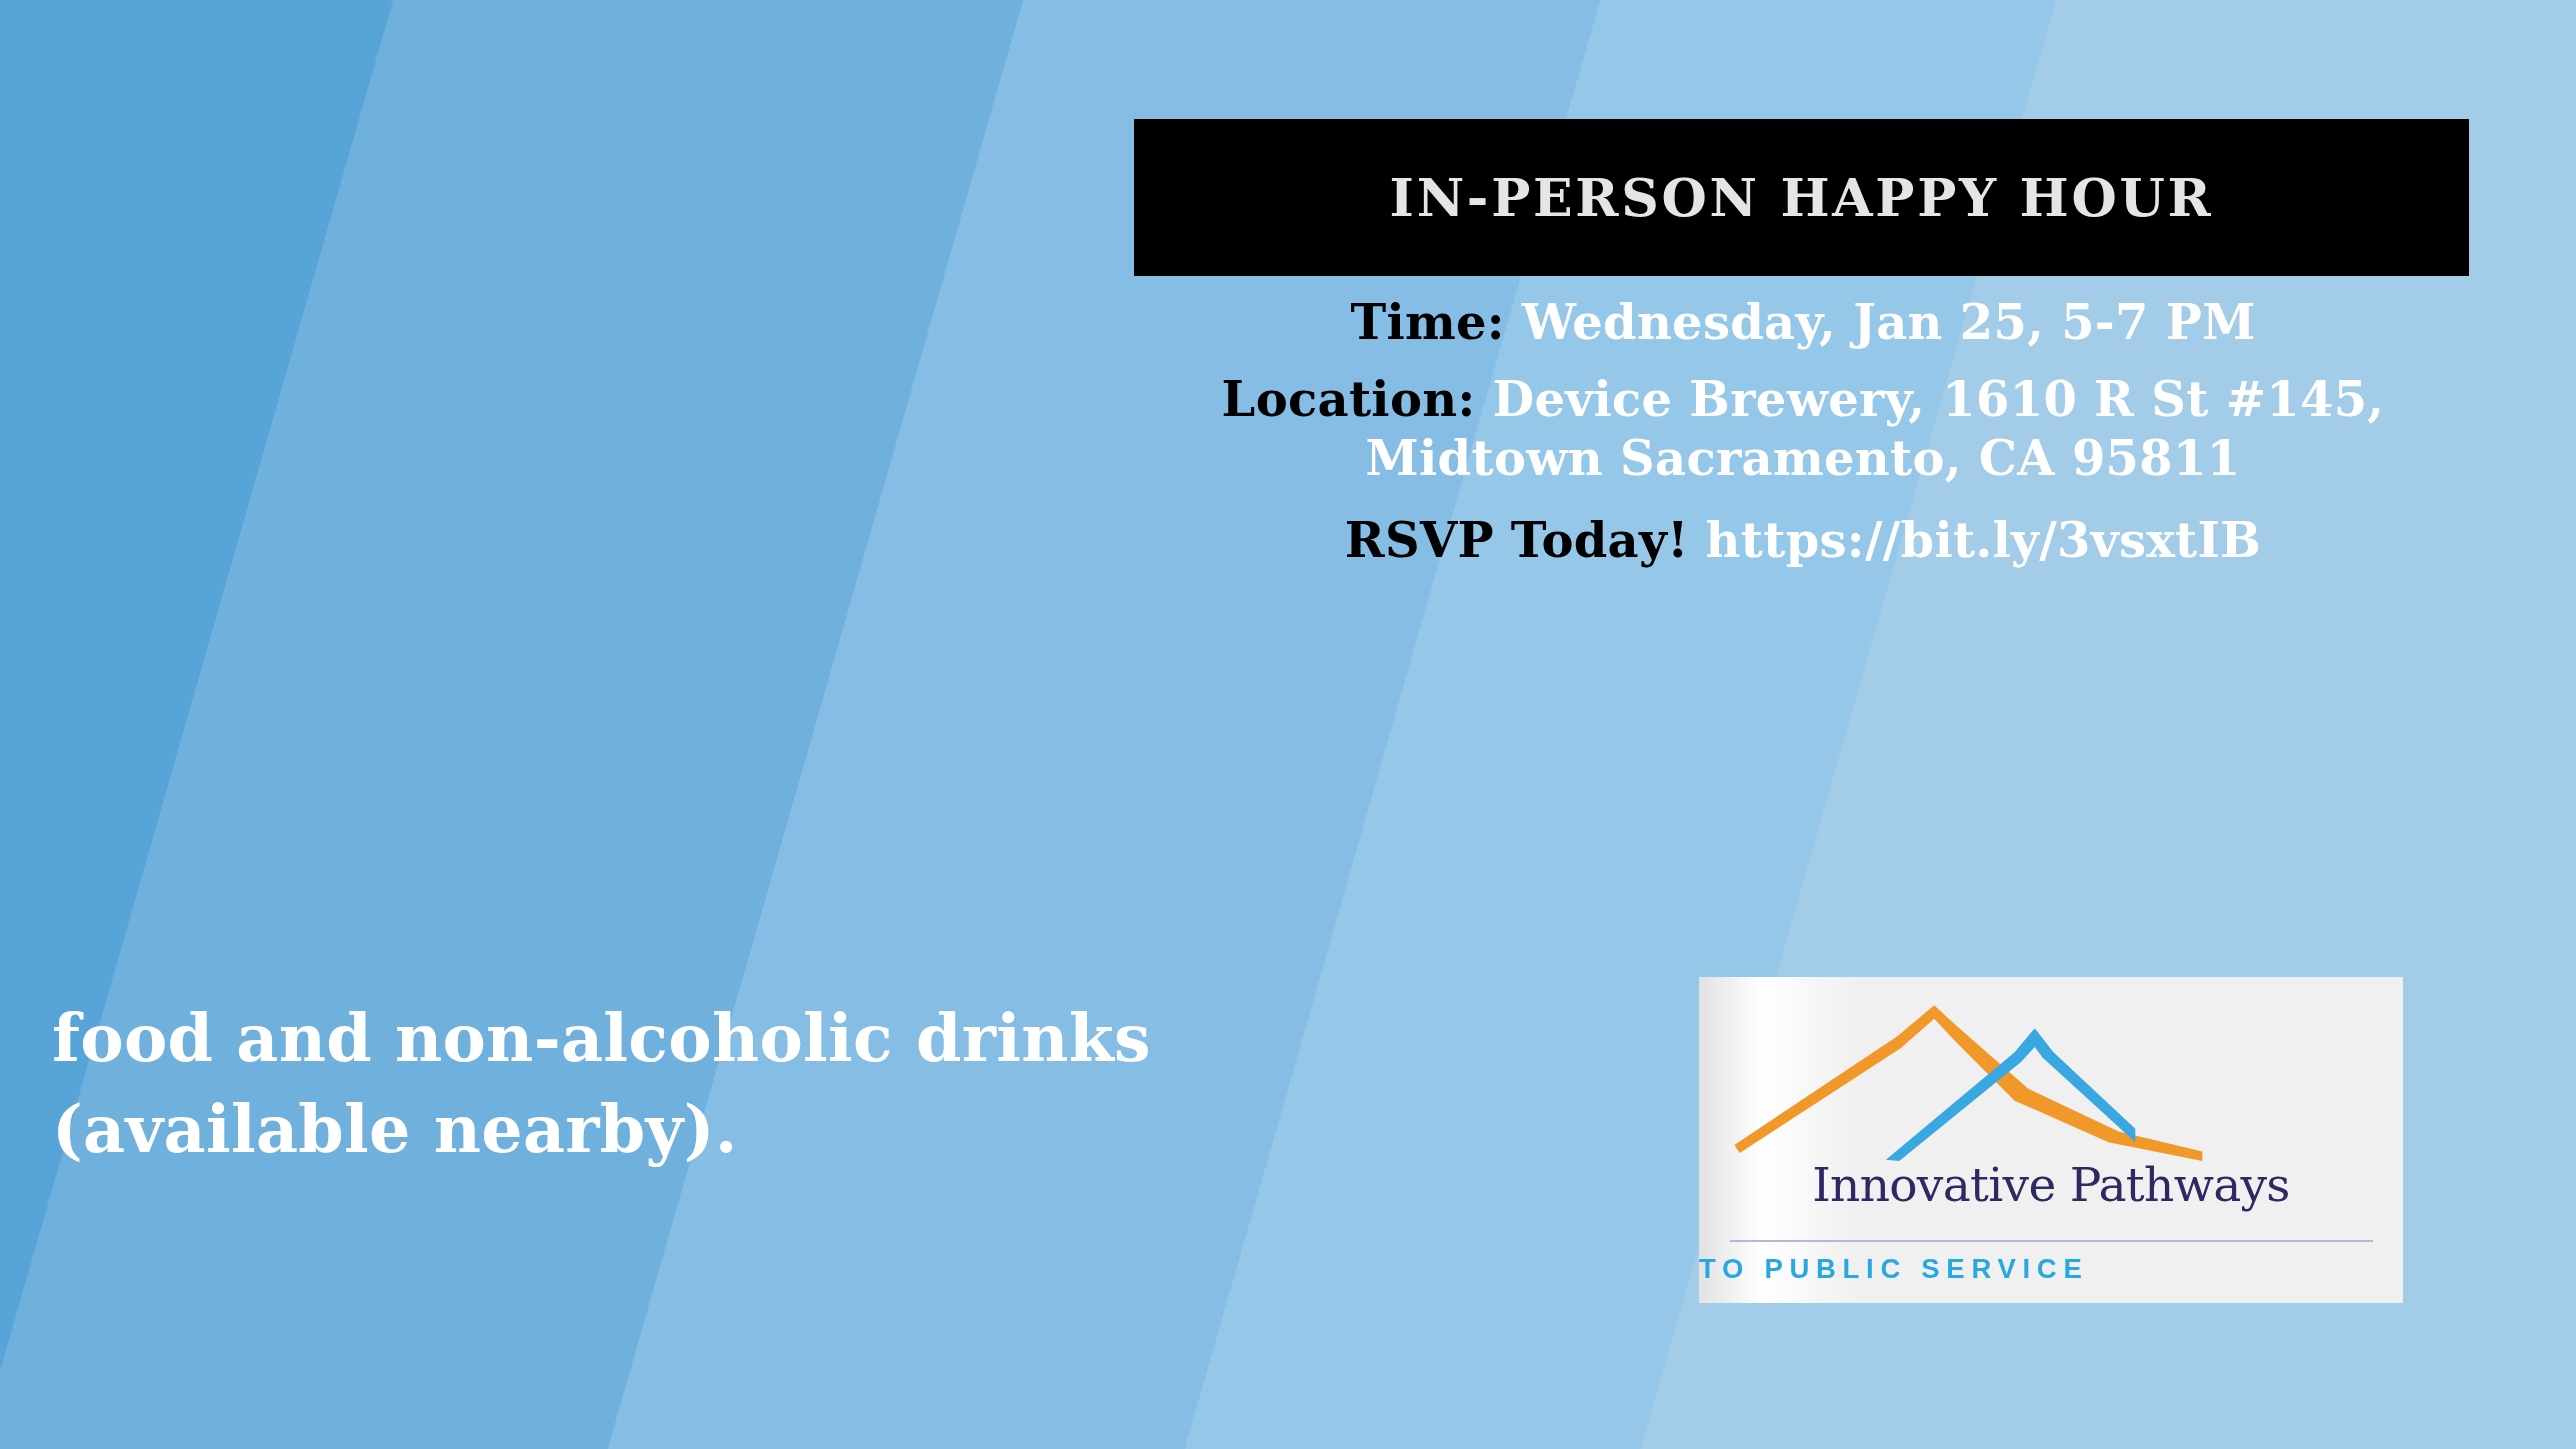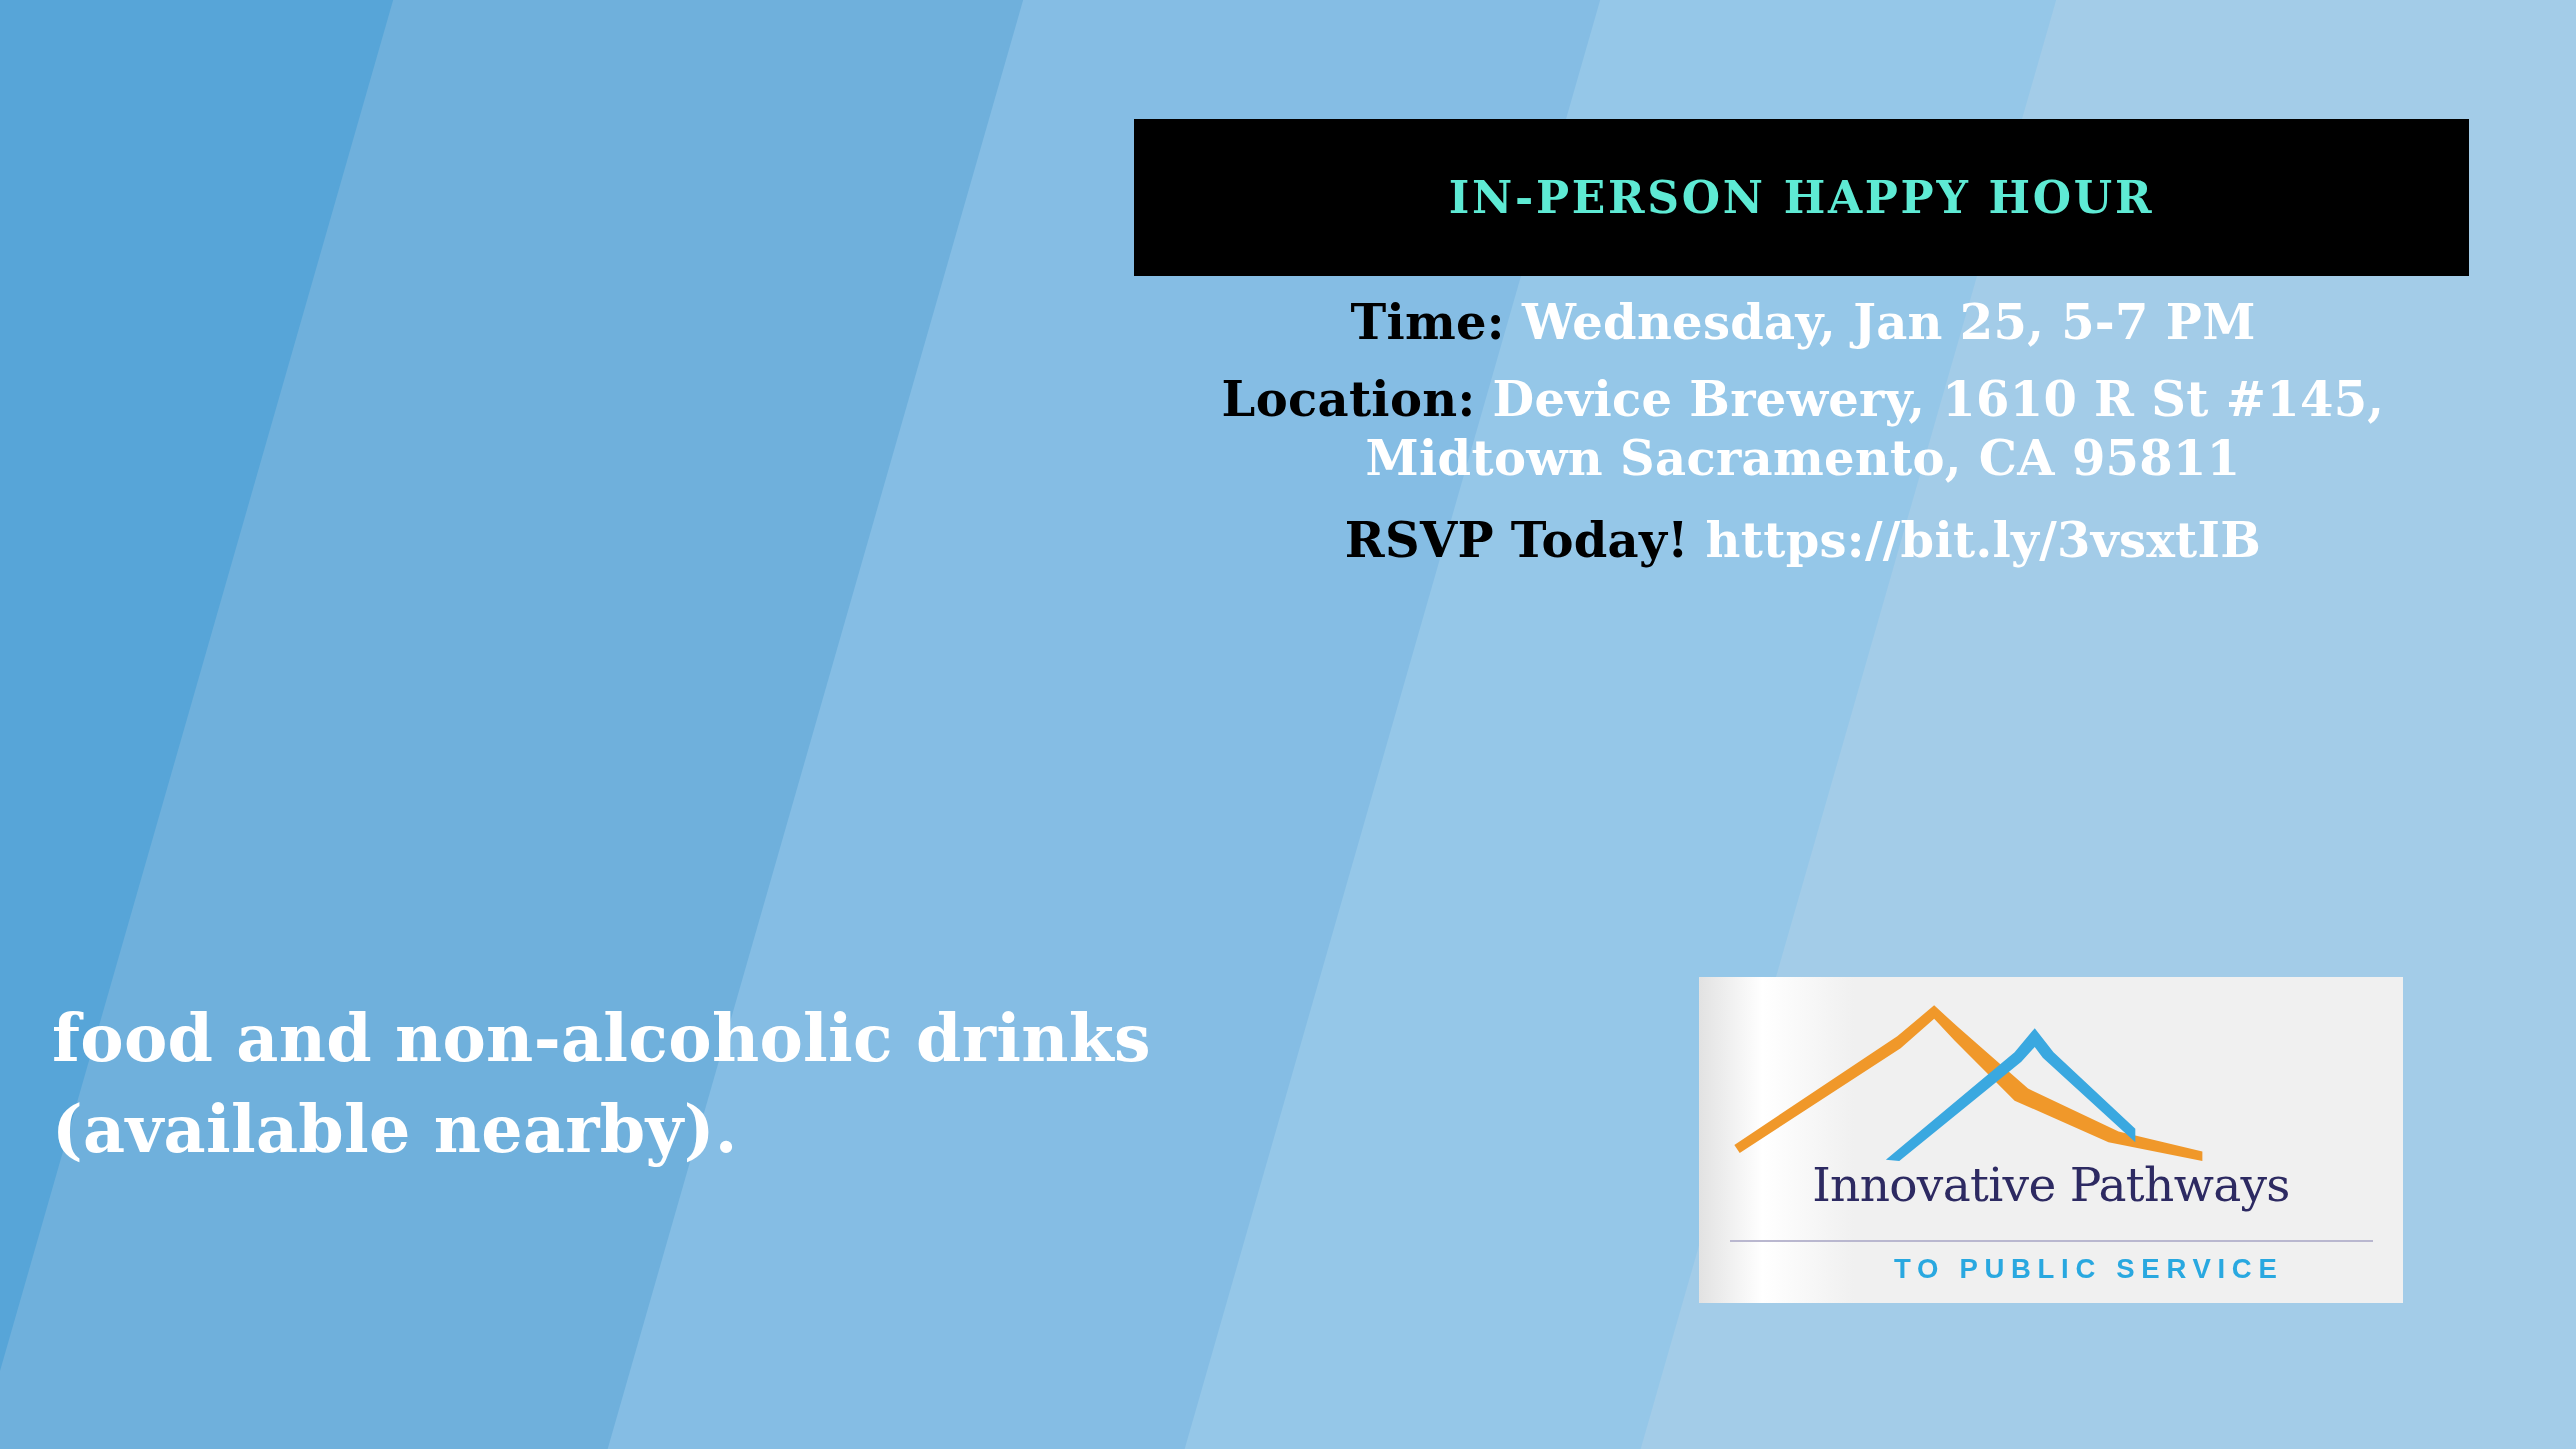--- a/index.html
+++ b/index.html
@@ -57,23 +57,23 @@
     background:#000000;
     width:1335px;
     height:157px;
     display:flex;
     align-items:center;
     justify-content:center;
   }
   #header-banner-label {
     font-family:"DejaVu Serif", serif;
     font-weight:bold;
-    font-size:44px;
+    font-size:52px;
     letter-spacing:2.7px;
-    color:#5eead4;
+    color:#e5e5e5;
     text-transform:uppercase;
     white-space:nowrap;
     text-align:center;
   }
 
   .info-row {
     margin-top:17.4px;
     font-family:"DejaVu Serif", serif;
     font-weight:bold;
     font-size:48px;
@@ -120,21 +120,20 @@
     color:#2d2a62;
     letter-spacing:-0.7px;
     white-space:nowrap;
   }
   #logo-rule {
     position:absolute; left:31px; top:263px; width:643px; height:2px;
     background:#b9b7cf;
   }
   #logo-tagline {
     position:absolute; left:0; top:276px; width:704px;
-    padding-left:195px;
     font-family:"Liberation Sans", sans-serif;
     font-weight:bold;
     font-size:27.5px;
     letter-spacing:6.7px;
     color:#29a8e0;
     white-space:nowrap;
   }
 </style>
 </head>
 <body>

